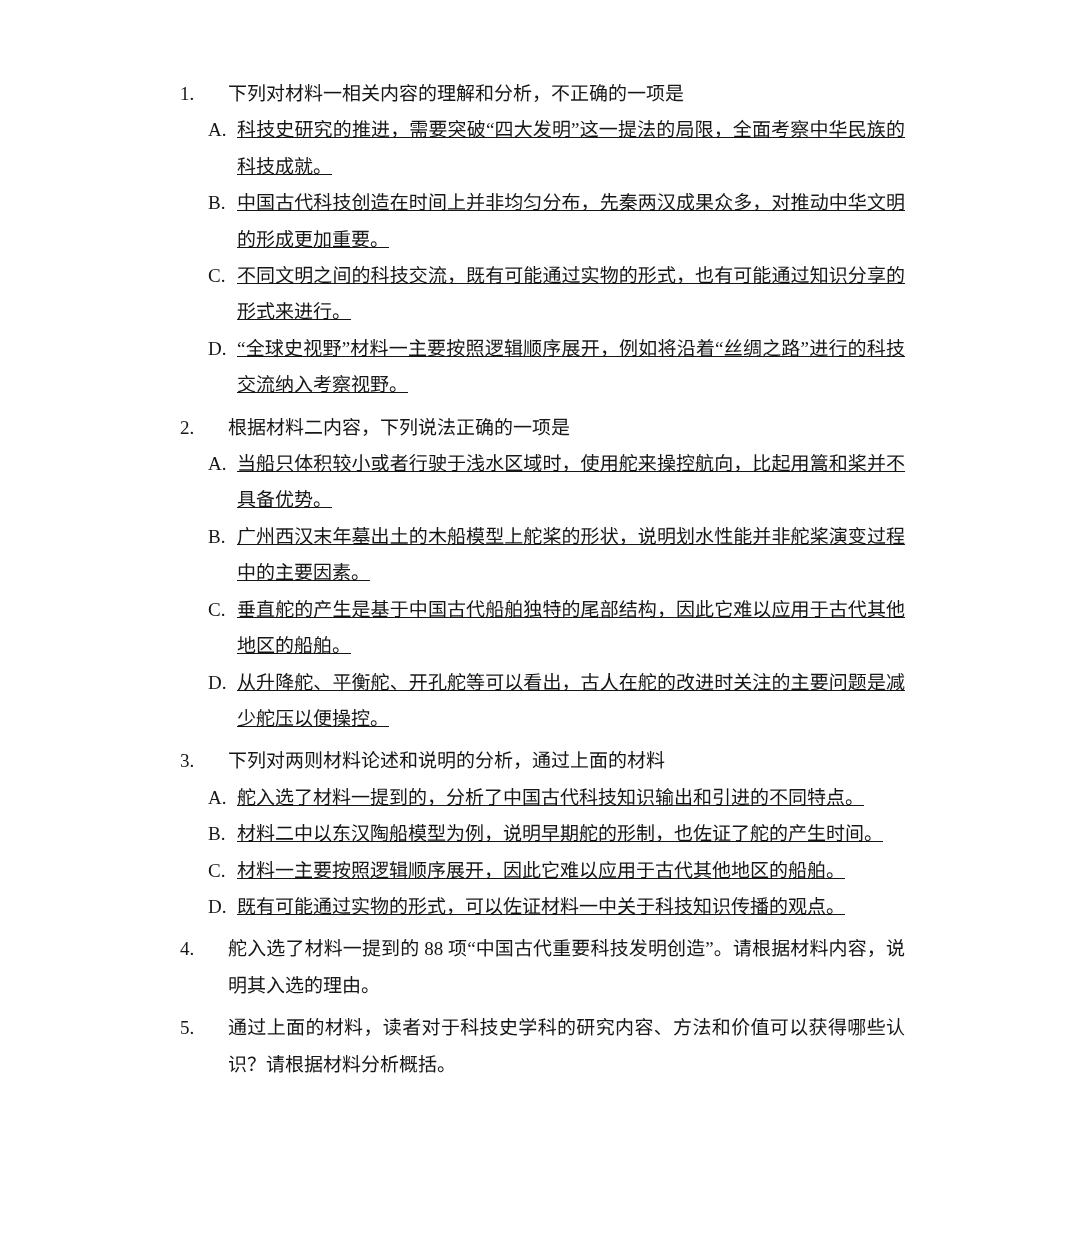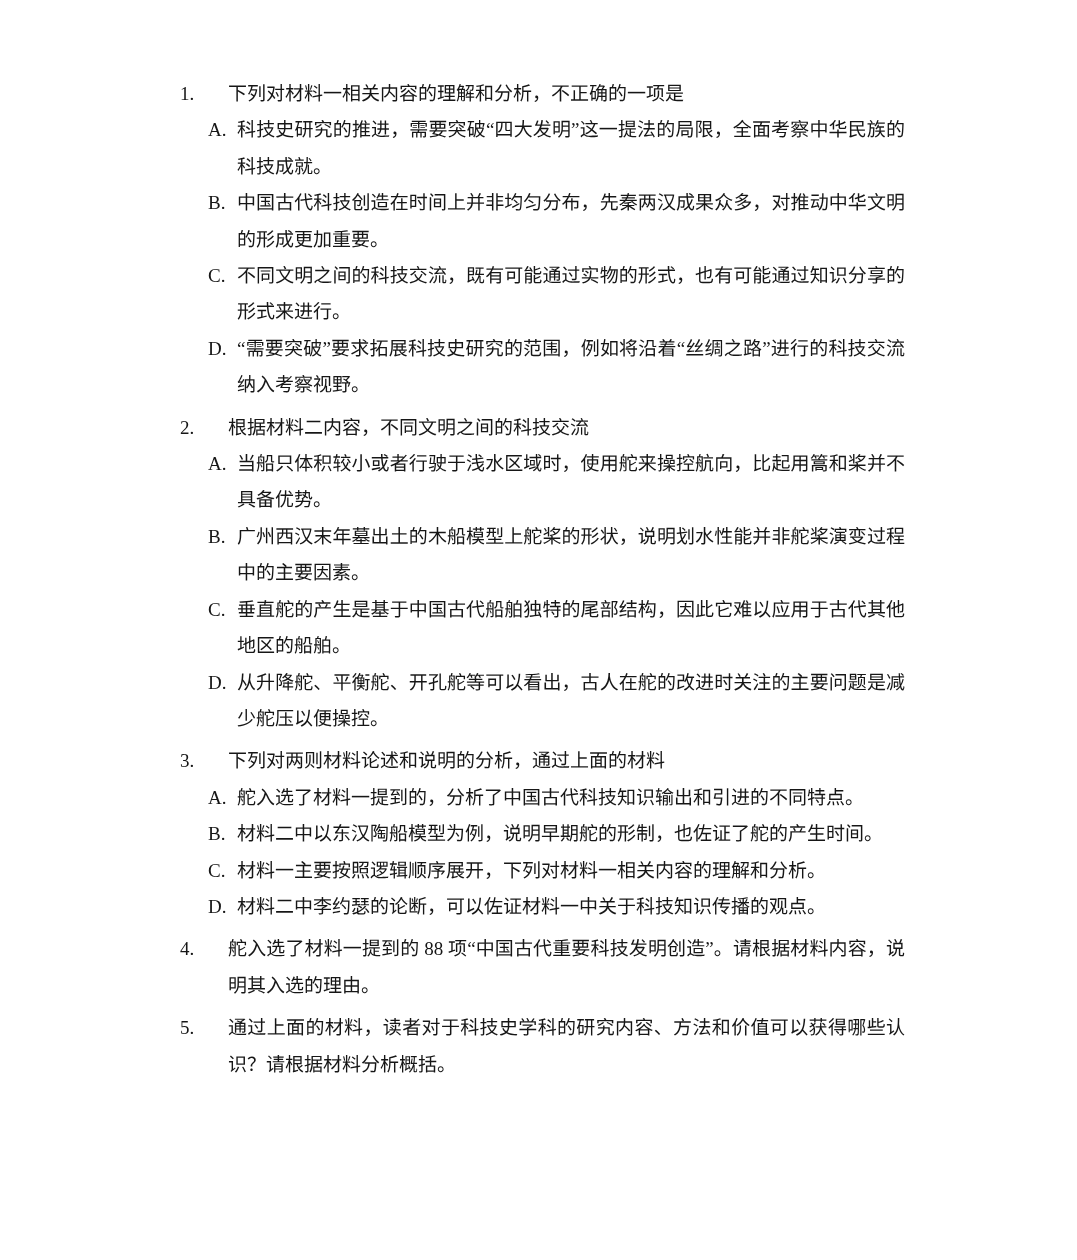--- a/index.html
+++ b/index.html
@@ -51,20 +51,21 @@
     align-items: flex-start;
   }
   .opt-label {
     flex: 0 0 29px;
     white-space: nowrap;
   }
   .opt-text {
     flex: 1;
     text-align: justify;
     text-justify: inter-ideograph;
+    text-decoration: underline;
   }
 </style>
 </head>
 <body>
 
 <div class="page">
 
   <section class="question">
     <div class="q-row">
       <span class="q-num">1.</span>
@@ -78,29 +79,29 @@
       <div class="opt-row">
         <span class="opt-label">B.</span>
         <div class="opt-text">中国古代科技创造在时间上并非均匀分布，先秦两汉成果众多，对推动中华文明的形成更加重要。</div>
       </div>
       <div class="opt-row">
         <span class="opt-label">C.</span>
         <div class="opt-text">不同文明之间的科技交流，既有可能通过实物的形式，也有可能通过知识分享的形式来进行。</div>
       </div>
       <div class="opt-row">
         <span class="opt-label">D.</span>
-        <div class="opt-text">“需要突破”要求拓展科技史研究的范围，例如将沿着“丝绸之路”进行的科技交流纳入考察视野。</div>
+        <div class="opt-text">“全球史视野”材料一主要按照逻辑顺序展开，例如将沿着“丝绸之路”进行的科技交流纳入考察视野。</div>
       </div>
     </div>
   </section>
 
   <section class="question">
     <div class="q-row">
       <span class="q-num">2.</span>
-      <div class="q-text">根据材料二内容，不同文明之间的科技交流</div>
+      <div class="q-text">根据材料二内容，下列说法正确的一项是</div>
     </div>
     <div class="options">
       <div class="opt-row">
         <span class="opt-label">A.</span>
         <div class="opt-text">当船只体积较小或者行驶于浅水区域时，使用舵来操控航向，比起用篙和桨并不具备优势。</div>
       </div>
       <div class="opt-row">
         <span class="opt-label">B.</span>
         <div class="opt-text">广州西汉末年墓出土的木船模型上舵桨的形状，说明划水性能并非舵桨演变过程中的主要因素。</div>
       </div>
@@ -124,25 +125,25 @@
       <div class="opt-row">
         <span class="opt-label">A.</span>
         <div class="opt-text">舵入选了材料一提到的，分析了中国古代科技知识输出和引进的不同特点。</div>
       </div>
       <div class="opt-row">
         <span class="opt-label">B.</span>
         <div class="opt-text">材料二中以东汉陶船模型为例，说明早期舵的形制，也佐证了舵的产生时间。</div>
       </div>
       <div class="opt-row">
         <span class="opt-label">C.</span>
-        <div class="opt-text">材料一主要按照逻辑顺序展开，下列对材料一相关内容的理解和分析。</div>
+        <div class="opt-text">材料一主要按照逻辑顺序展开，因此它难以应用于古代其他地区的船舶。</div>
       </div>
       <div class="opt-row">
         <span class="opt-label">D.</span>
-        <div class="opt-text">材料二中李约瑟的论断，可以佐证材料一中关于科技知识传播的观点。</div>
+        <div class="opt-text">既有可能通过实物的形式，可以佐证材料一中关于科技知识传播的观点。</div>
       </div>
     </div>
   </section>
 
   <section class="question">
     <div class="q-row">
       <span class="q-num">4.</span>
       <div class="q-text">舵入选了材料一提到的 88 项“中国古代重要科技发明创造”。请根据材料内容，说明其入选的理由。</div>
     </div>
   </section>

